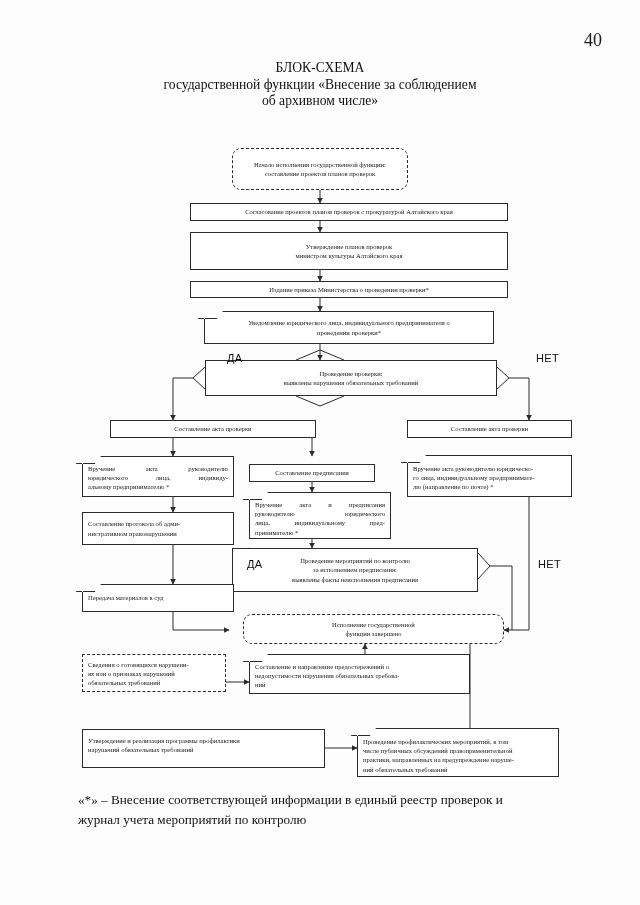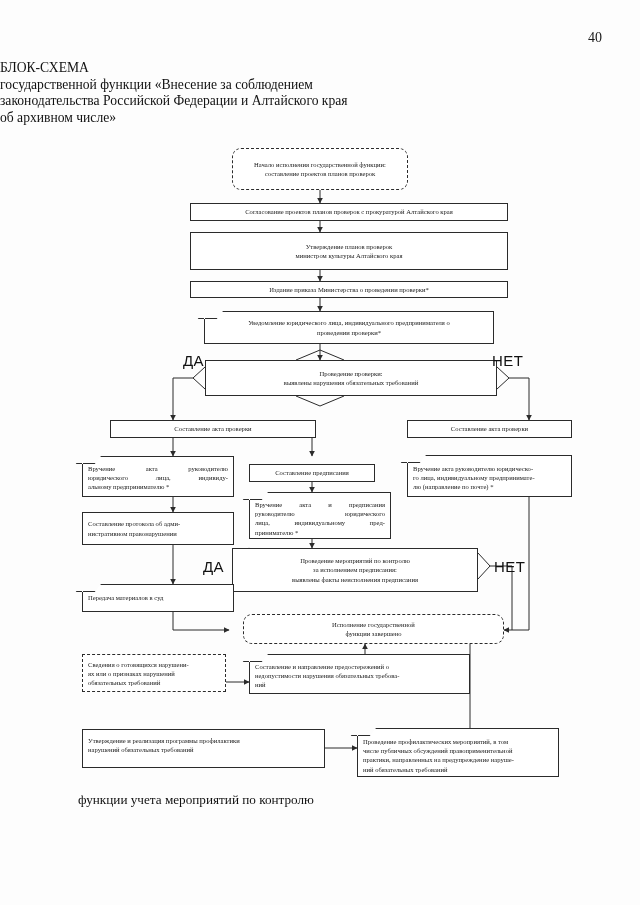--- a/index.html
+++ b/index.html
@@ -17,31 +17,32 @@
     height: 905px;
     background: #fdfdfd;
     overflow: hidden;
   }
 
   
   #page-number {
     position: absolute;
     top: 30px;
     right: 38px;
-    font-size: 14px;
+    font-size: 18px;
     font-family: "Liberation Serif", serif;
     color: #1a1a1a;
   }
 
   
   #title-block {
     position: absolute;
     top: 60px;
     left: 0;
     width: 640px;
+    text-align: center;
     line-height: 16.5px;
     font-size: 13.6px;
     font-family: "Liberation Serif", serif;
     color: #111;
   }
   #title-block .tline { display: block; white-space: nowrap; }
 
   
   #chart {
     position: absolute;
@@ -102,23 +103,24 @@
     left: -1px;
     width: 1px;
     height: 8px;
     background: #fdfdfd;
   }
 
   
   .dlabel {
     position: absolute;
     font-family: "Liberation Sans", sans-serif;
-    font-size: 15px;
+    font-size: 11px;
     color: #111;
     letter-spacing: 0.4px;
+    margin-left: 44px;
   }
 
   
   #footnote {
     position: absolute;
     left: 78px;
     top: 790px;
     width: 500px;
     font-family: "Liberation Serif", serif;
     font-size: 13.2px;
@@ -130,21 +132,20 @@
 </head>
 <body>
 
 <div id="page">
 
   <div id="page-number">40</div>
 
   <div id="title-block">
     <span class="tline">БЛОК-СХЕМА</span>
     <span class="tline">государственной функции «Внесение за соблюдением</span>
-    <span class="tline">законодательства Российской Федерации и Алтайского края</span>
     <span class="tline">об архивном числе»</span>
   </div>
 
   <div id="chart">
 
     <svg width="640" height="905">
       <defs>
         <marker id="ah" markerWidth="8" markerHeight="8" refX="5.4" refY="3" orient="auto">
           <path d="M0,0 L6,3 L0,6 z" fill="#2b2b2b"></path>
         </marker>
@@ -312,16 +313,17 @@
     <div class="node doc left" style="left:357px; top:728px; width:202px; height:49px; justify-content:flex-start; padding-top:8px;">
       <span class="ln">Проведение профилактических мероприятий, в том</span>
       <span class="ln">числе публичных обсуждений правоприменительной</span>
       <span class="ln">практики, направленных на предупреждение наруше-</span>
       <span class="ln">ний обязательных требований</span>
     </div>
 
   </div>
 
   <div id="footnote">
-    <span class="fl">функции учета мероприятий по контролю</span>
+    <span class="fl">«*» – Внесение соответствующей информации в единый реестр проверок и</span>
+    <span class="fl">журнал учета мероприятий по контролю</span>
   </div>
 
 </div>
 
 </body></html>

